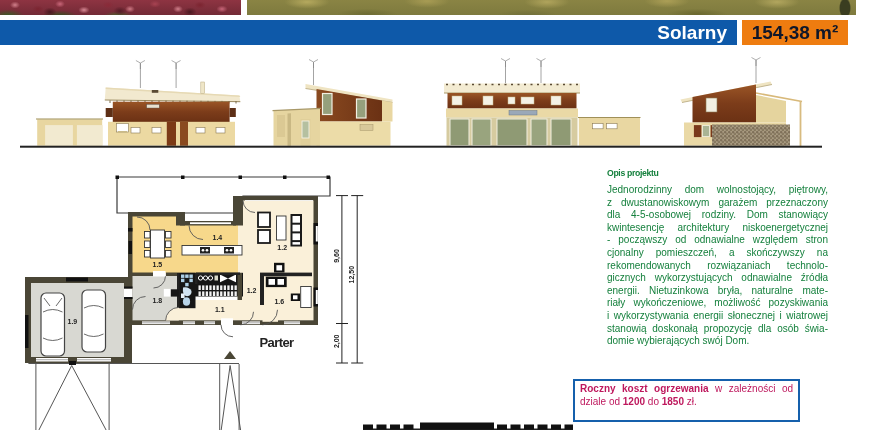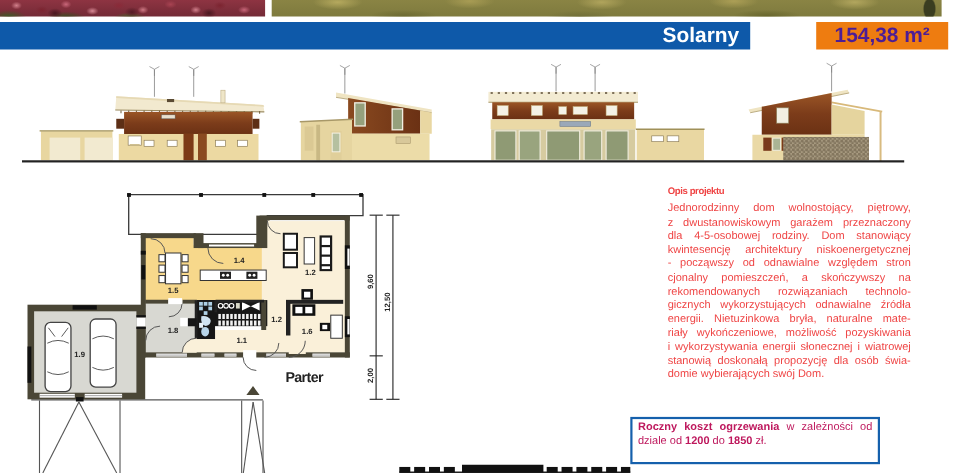--- a/index.html
+++ b/index.html
@@ -30,26 +30,26 @@
   radial-gradient(8px 14px at 598px 8px,#3a3d20 0%,#3a3d20 60%,transparent 75%),
   radial-gradient(30px 9px at 60px 2px,#b5a95e 0%,transparent 75%),
   radial-gradient(30px 9px at 180px 1px,#a89c54 0%,transparent 75%),
   radial-gradient(30px 9px at 300px 2px,#b0a45c 0%,transparent 75%),
   radial-gradient(30px 9px at 420px 1px,#ac9f56 0%,transparent 75%),
   radial-gradient(30px 9px at 530px 2px,#b2a65e 0%,transparent 75%),
   radial-gradient(40px 7px at 120px 14px,#6e6c34 0%,transparent 75%),
   radial-gradient(40px 7px at 280px 15px,#72703a 0%,transparent 75%),
   radial-gradient(40px 7px at 450px 14px,#6a682f 0%,transparent 75%),
   linear-gradient(#8a8444,#7e7a3e);}
-#bluebar{left:0;top:20px;width:682px;height:25px;background:#0e59a9;color:#fff;
+#bluebar{left:0;top:20px;width:737px;height:25px;background:#0e59a9;color:#fff;
  font-weight:bold;font-size:19px;text-align:right;line-height:25px;padding-right:10px;box-sizing:border-box;}
-#orangebox{left:742px;top:20px;width:120px;height:25px;background:#ee7c10;color:#4c1d95;
+#orangebox{left:742px;top:20px;width:106px;height:25px;background:#ee7c10;color:#0f172a;
  font-weight:bold;font-size:19px;text-align:center;line-height:25px;}
 
-#opis{left:607px;top:166px;width:221px;color:#ef4444;}
+#opis{left:607px;top:166px;width:221px;color:#15803d;}
 #opis h3{margin:0 0 6px 0;padding-top:2px;font-size:8.7px;letter-spacing:-0.35px;}
 .jl{font-size:10px;line-height:12.6px;text-align:justify;text-align-last:justify;white-space:nowrap;}
 .jend{font-size:10px;line-height:12.6px;text-align:left;}
 #bluebox{left:573px;top:379px;width:227px;height:43px;border:2px solid #1560ac;box-sizing:border-box;
  color:#be185d;padding:2px 5px;}
 #bluebox .jl,#bluebox .jend{font-size:10px;line-height:12.6px;}
 </style></head>
 <body>
 <div class="abs" id="photoL"></div>
 <div class="abs" id="photoR"></div>

